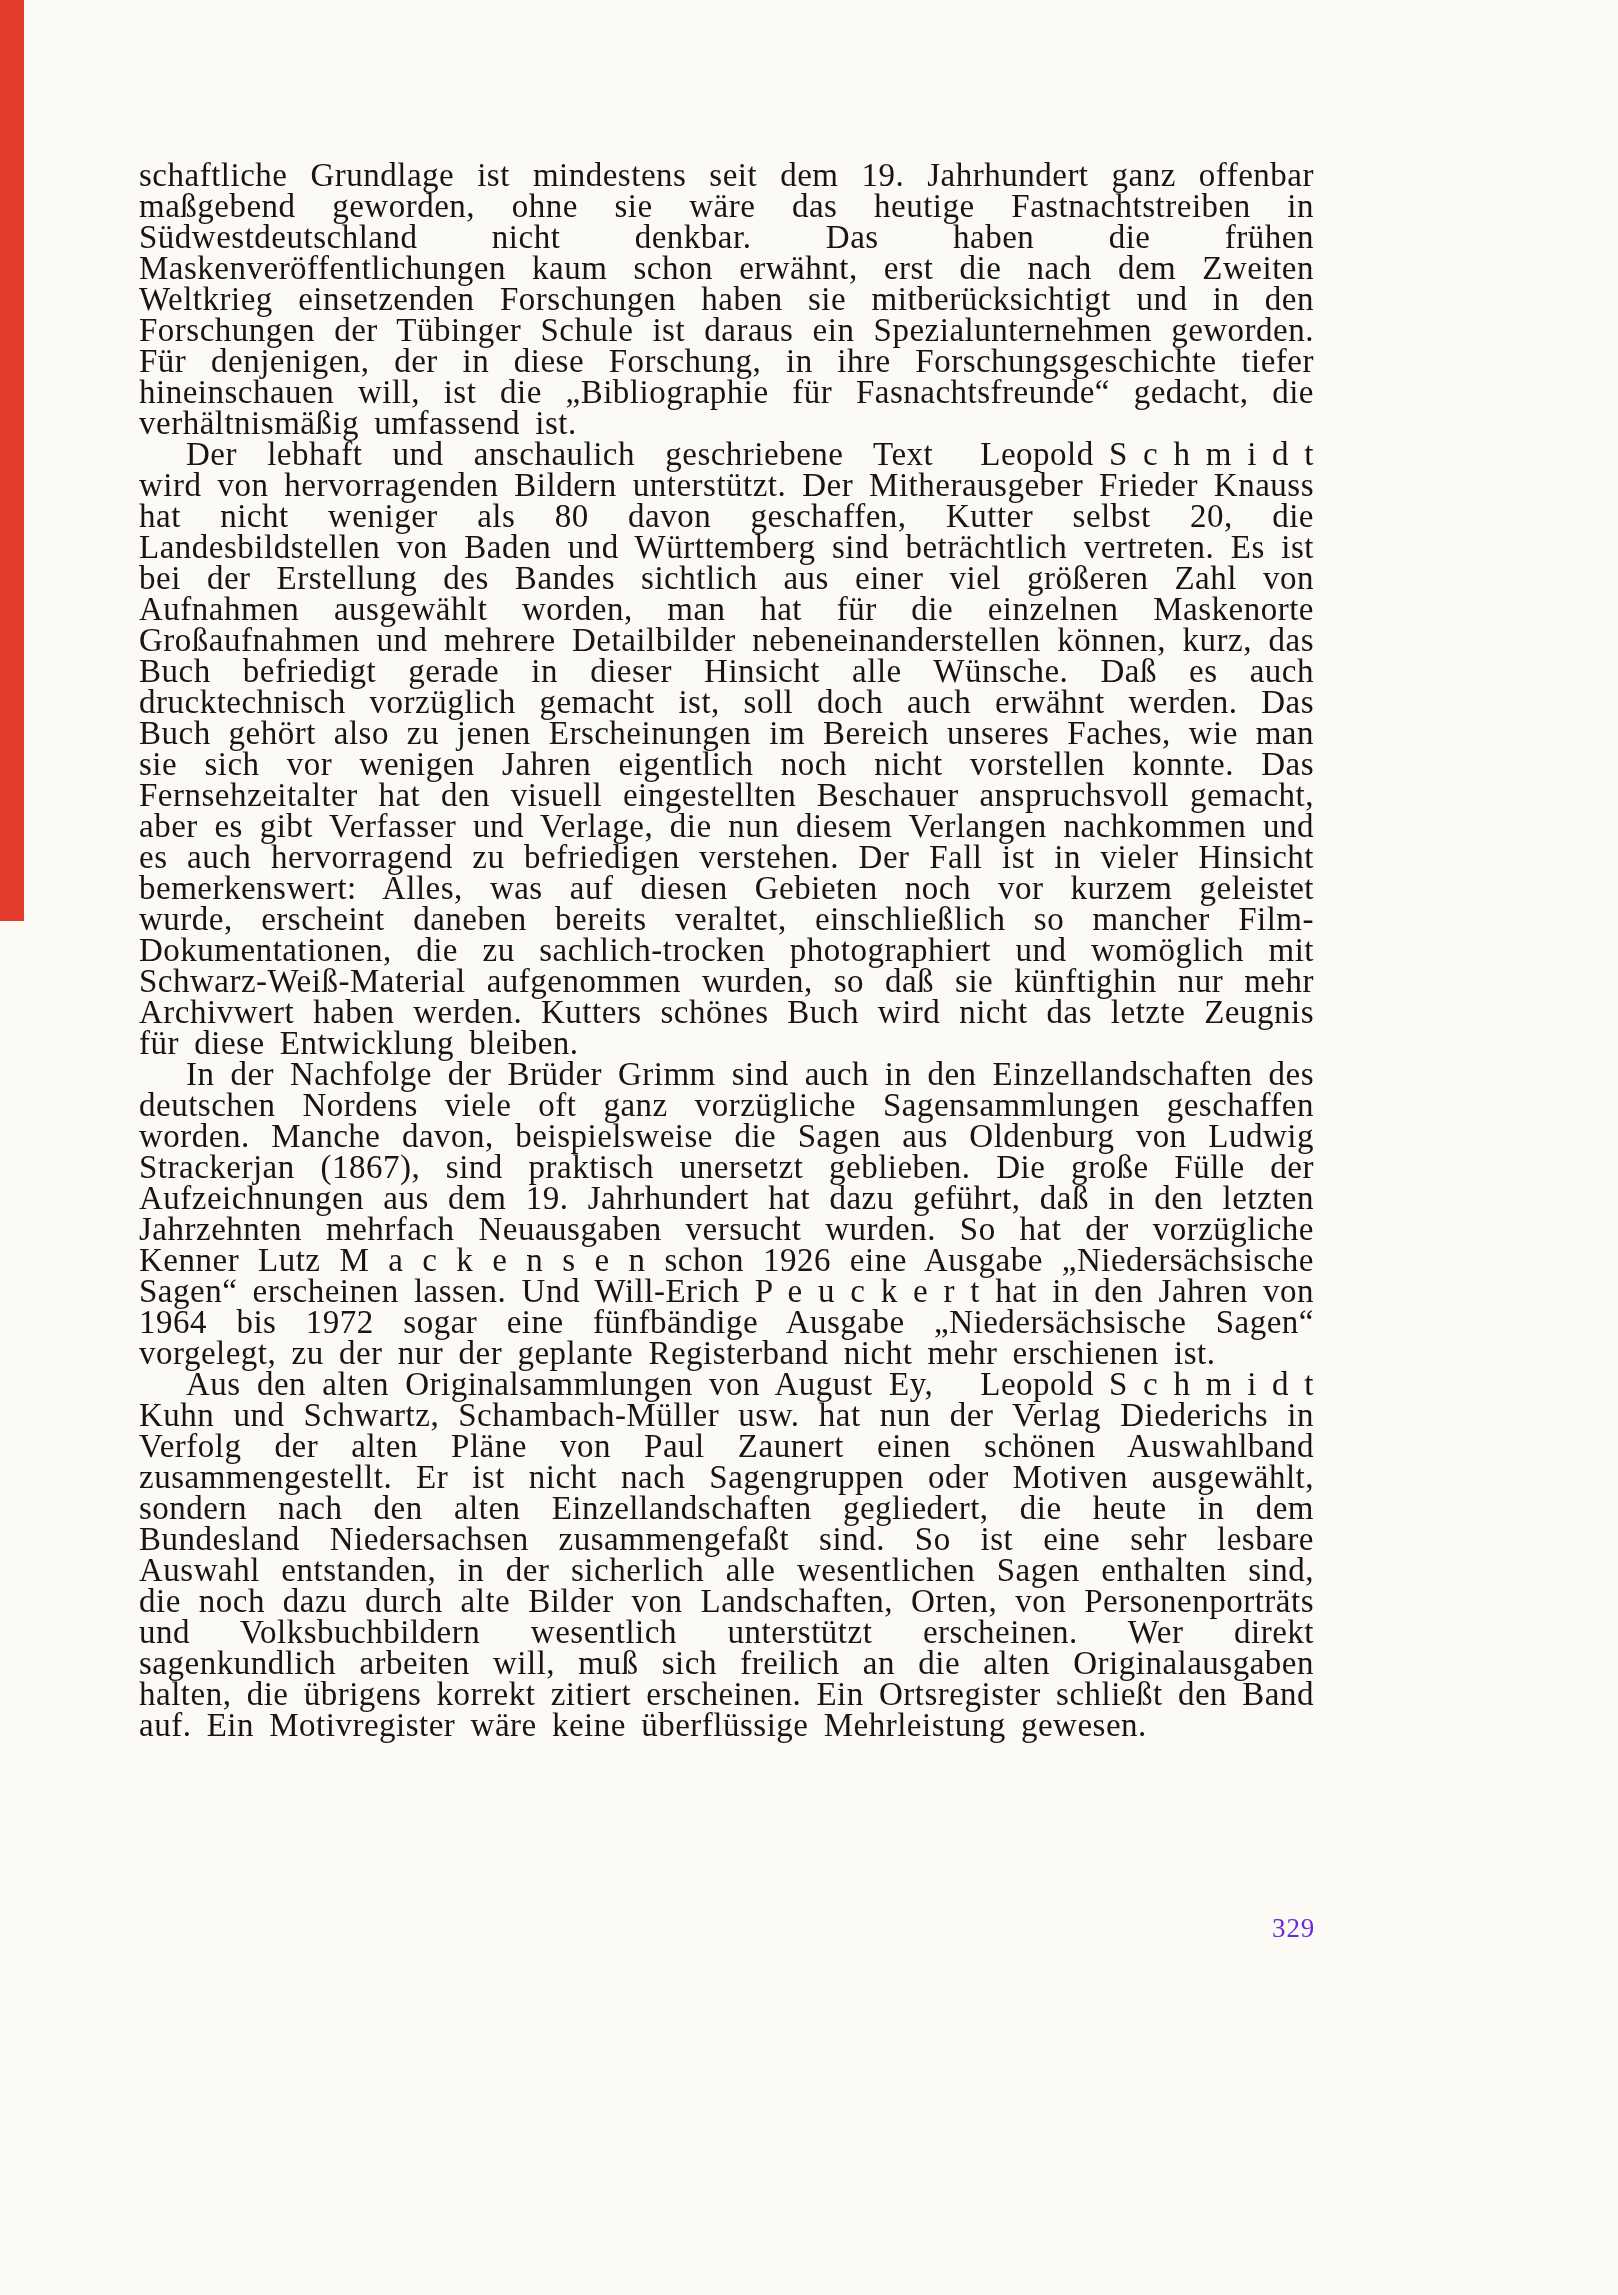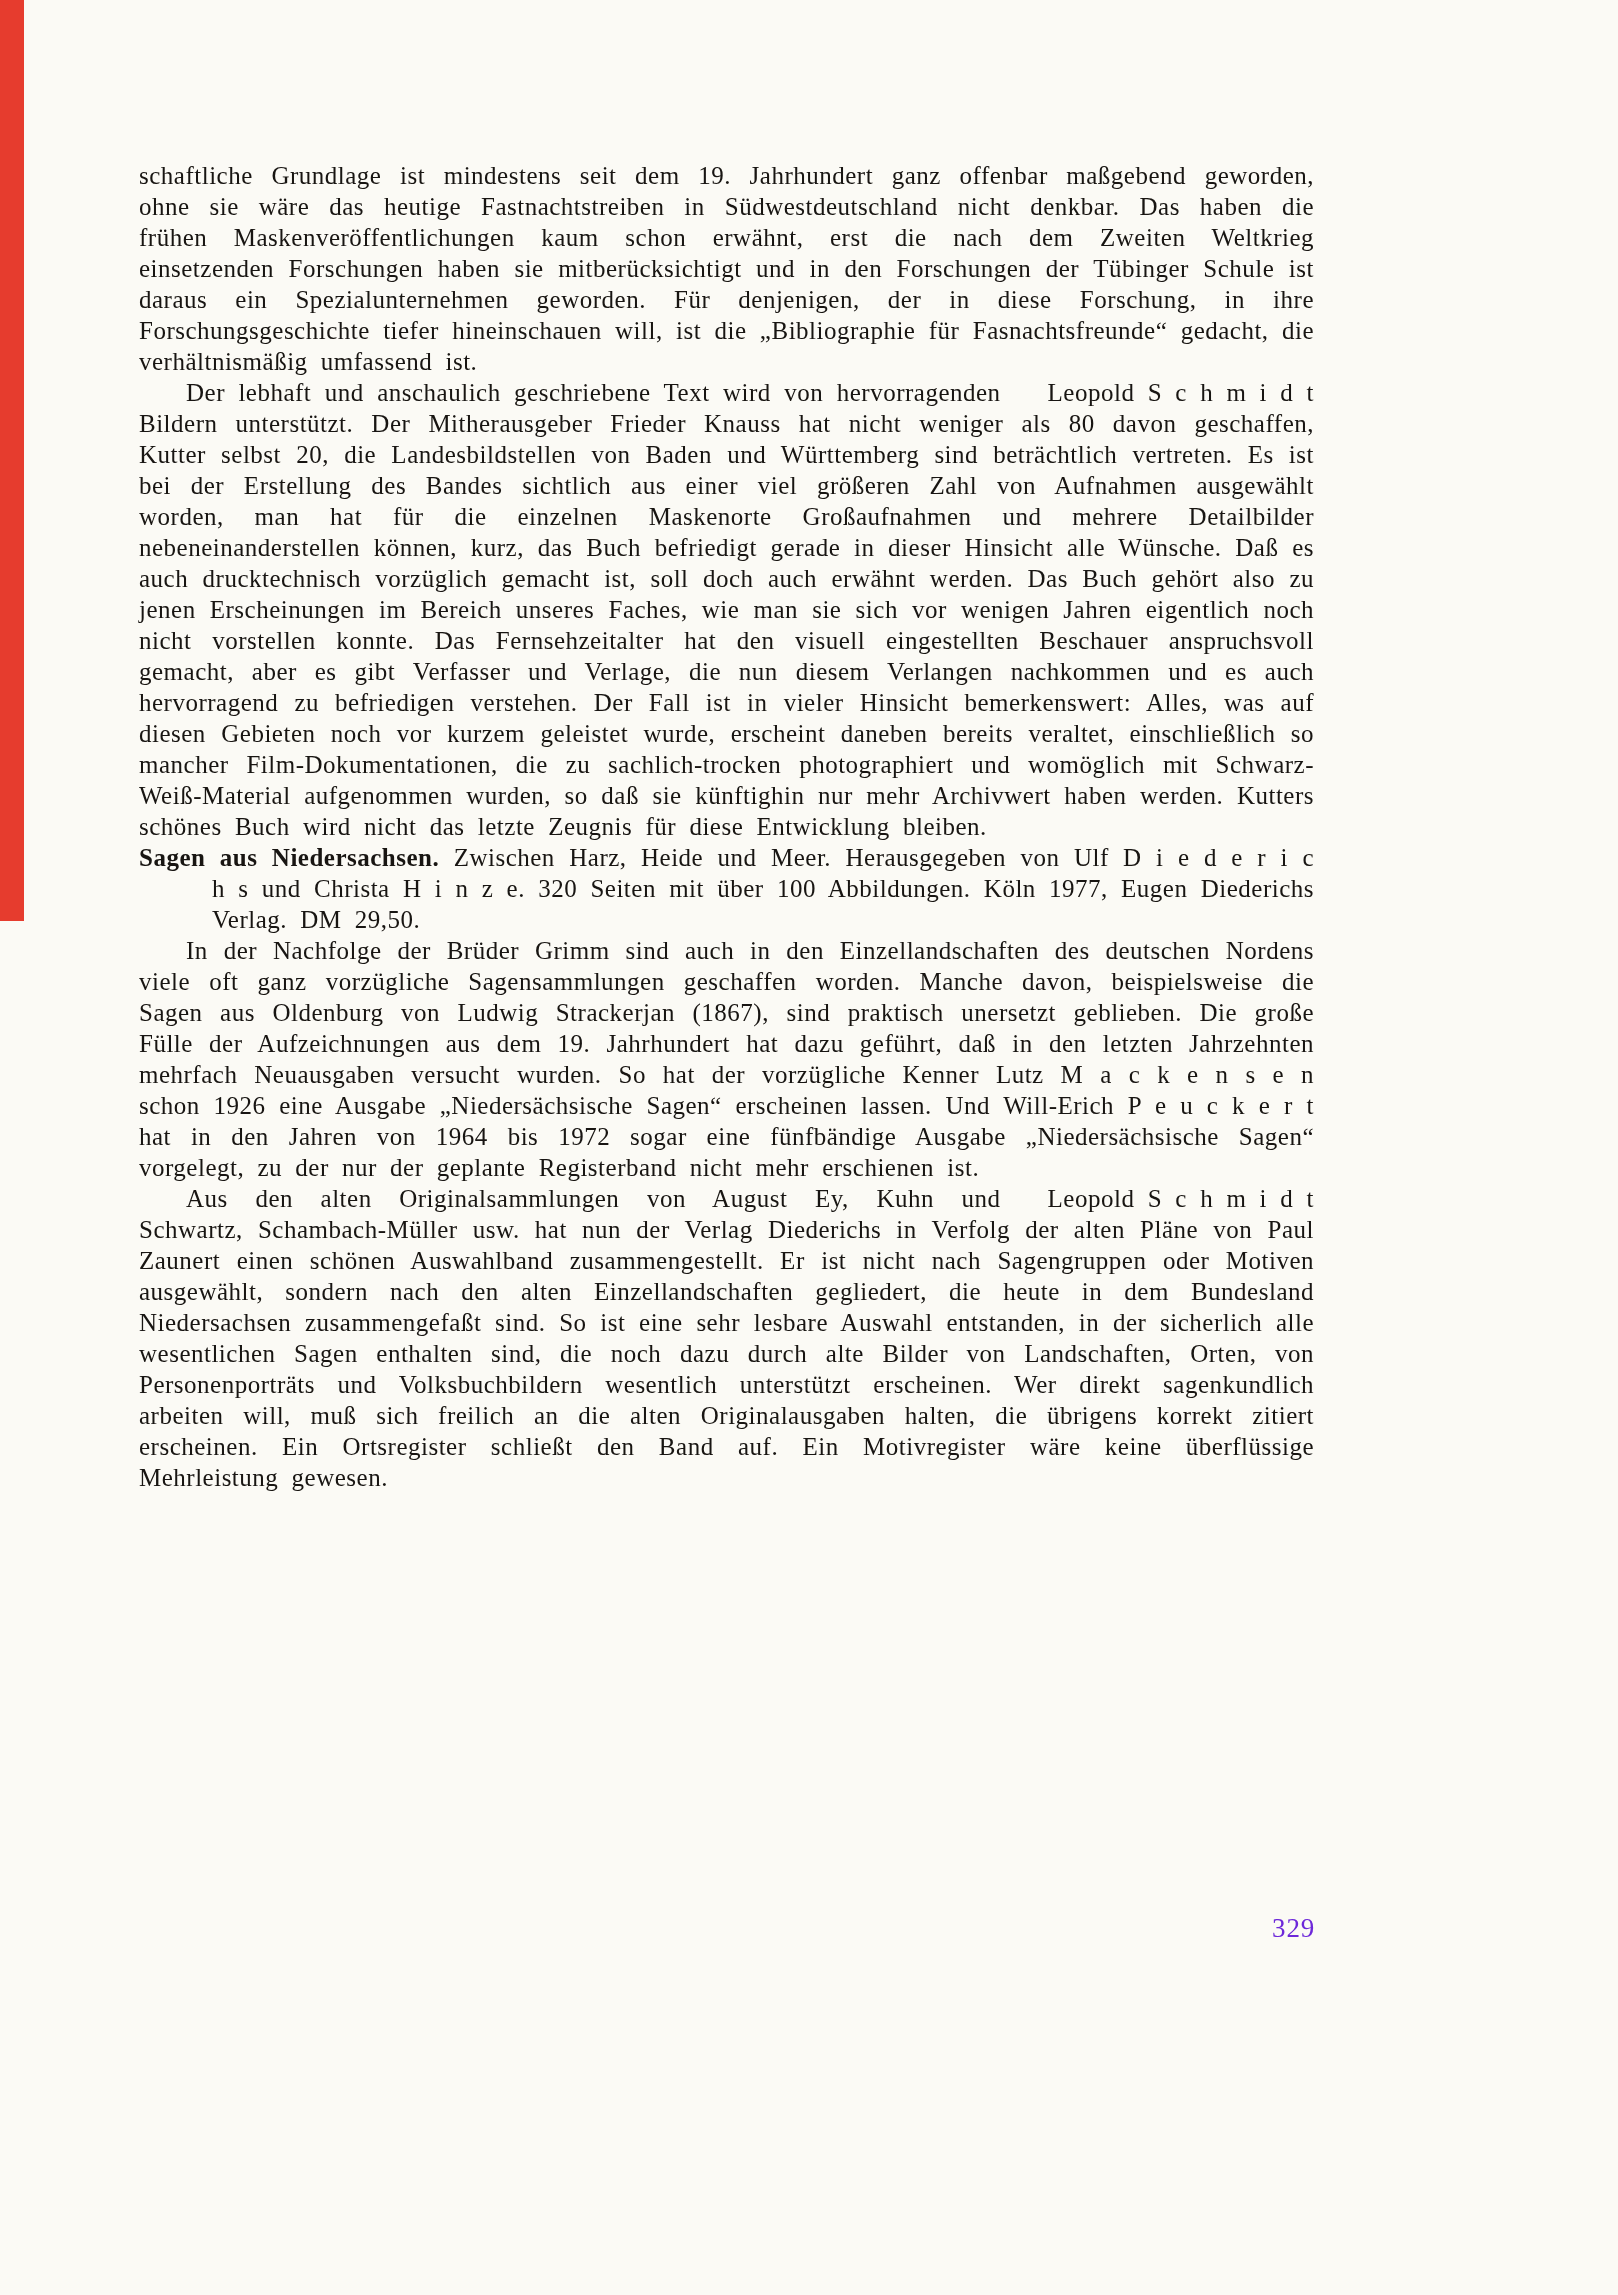--- a/index.html
+++ b/index.html
@@ -22,21 +22,21 @@
     width: 24px;
     height: 921px;
     background: #e63c2e;
   }
 
   .text-block {
     position: absolute;
     left: 139px;
     top: 160px;
     width: 1175px;
-    font-size: 25px;
+    font-size: 33px;
     line-height: 31px;
     text-align: justify;
     letter-spacing: 0.5px;
     word-spacing: 6.5px;
   }
 
   .text-block p { margin: 0; }
 
   .indent { text-indent: 47px; }
 
@@ -74,24 +74,20 @@
 
     <section>
       <p class="body-par">schaftliche Grundlage ist mindestens seit dem 19. Jahrhundert ganz offenbar maßgebend geworden, ohne sie wäre das heutige Fastnachtstreiben in Südwestdeutschland nicht denkbar. Das haben die frühen Maskenveröffentlichungen kaum schon erwähnt, erst die nach dem Zweiten Weltkrieg einsetzenden Forschungen haben sie mitberücksichtigt und in den Forschungen der Tübinger Schule ist daraus ein Spezialunternehmen geworden. Für denjenigen, der in diese Forschung, in ihre Forschungsgeschichte tiefer hineinschauen will, ist die „Bibliographie für Fasnachtsfreunde“ gedacht, die verhältnismäßig umfassend ist.</p>
       <p class="body-par indent">
         <span class="signature">Leopold S c h m i d t</span>
         <span>Der lebhaft und anschaulich geschriebene Text wird von hervorragenden Bildern unterstützt. Der Mitherausgeber Frieder Knauss hat nicht weniger als 80 davon geschaffen, Kutter selbst 20, die Landesbildstellen von Baden und Württemberg sind beträchtlich vertreten. Es ist bei der Erstellung des Bandes sichtlich aus einer viel größeren Zahl von Aufnahmen ausgewählt worden, man hat für die einzelnen Maskenorte Großaufnahmen und mehrere Detailbilder nebeneinanderstellen können, kurz, das Buch befriedigt gerade in dieser Hinsicht alle Wünsche. Daß es auch drucktechnisch vorzüglich gemacht ist, soll doch auch erwähnt werden. Das Buch gehört also zu jenen Erscheinungen im Bereich unseres Faches, wie man sie sich vor wenigen Jahren eigentlich noch nicht vorstellen konnte. Das Fernsehzeitalter hat den visuell eingestellten Beschauer anspruchsvoll gemacht, aber es gibt Verfasser und Verlage, die nun diesem Verlangen nachkommen und es auch hervorragend zu befriedigen verstehen. Der Fall ist in vieler Hinsicht bemerkenswert: Alles, was auf diesen Gebieten noch vor kurzem geleistet wurde, erscheint daneben bereits veraltet, einschließlich so mancher Film-Dokumentationen, die zu sachlich-trocken photographiert und womöglich mit Schwarz-Weiß-Material aufgenommen wurden, so daß sie künftighin nur mehr Archivwert haben werden. Kutters schönes Buch wird nicht das letzte Zeugnis für diese Entwicklung bleiben.</span>
       </p>
     </section>
 
     <section>
-      <p class="ref">
-        <span class="ref-bold">Sagen aus Niedersachsen.</span>
-        <span>Zwischen Harz, Heide und Meer. Herausgegeben von Ulf D i e d e r i c h s und Christa H i n z e. 320 Seiten mit über 100 Abbildungen. Köln 1977, Eugen Diederichs Verlag. DM 29,50.</span>
-      </p>
       <p class="body-par indent after-ref">In der Nachfolge der Brüder Grimm sind auch in den Einzellandschaften des deutschen Nordens viele oft ganz vorzügliche Sagensammlungen geschaffen worden. Manche davon, beispielsweise die Sagen aus Oldenburg von Ludwig Strackerjan (1867), sind praktisch unersetzt geblieben. Die große Fülle der Aufzeichnungen aus dem 19. Jahrhundert hat dazu geführt, daß in den letzten Jahrzehnten mehrfach Neuausgaben versucht wurden. So hat der vorzügliche Kenner Lutz M a c k e n s e n schon 1926 eine Ausgabe „Niedersächsische Sagen“ erscheinen lassen. Und Will-Erich P e u c k e r t hat in den Jahren von 1964 bis 1972 sogar eine fünfbändige Ausgabe „Niedersächsische Sagen“ vorgelegt, zu der nur der geplante Registerband nicht mehr erschienen ist.</p>
       <p class="body-par indent">
         <span class="signature">Leopold S c h m i d t</span>
         <span>Aus den alten Originalsammlungen von August Ey, Kuhn und Schwartz, Schambach-Müller usw. hat nun der Verlag Diederichs in Verfolg der alten Pläne von Paul Zaunert einen schönen Auswahlband zusammengestellt. Er ist nicht nach Sagengruppen oder Motiven ausgewählt, sondern nach den alten Einzellandschaften gegliedert, die heute in dem Bundesland Niedersachsen zusammengefaßt sind. So ist eine sehr lesbare Auswahl entstanden, in der sicherlich alle wesentlichen Sagen enthalten sind, die noch dazu durch alte Bilder von Landschaften, Orten, von Personenporträts und Volksbuchbildern wesentlich unterstützt erscheinen. Wer direkt sagenkundlich arbeiten will, muß sich freilich an die alten Originalausgaben halten, die übrigens korrekt zitiert erscheinen. Ein Ortsregister schließt den Band auf. Ein Motivregister wäre keine überflüssige Mehrleistung gewesen.</span>
       </p>
     </section>
 
   </main>
 
   <div class="page-number">329</div>

